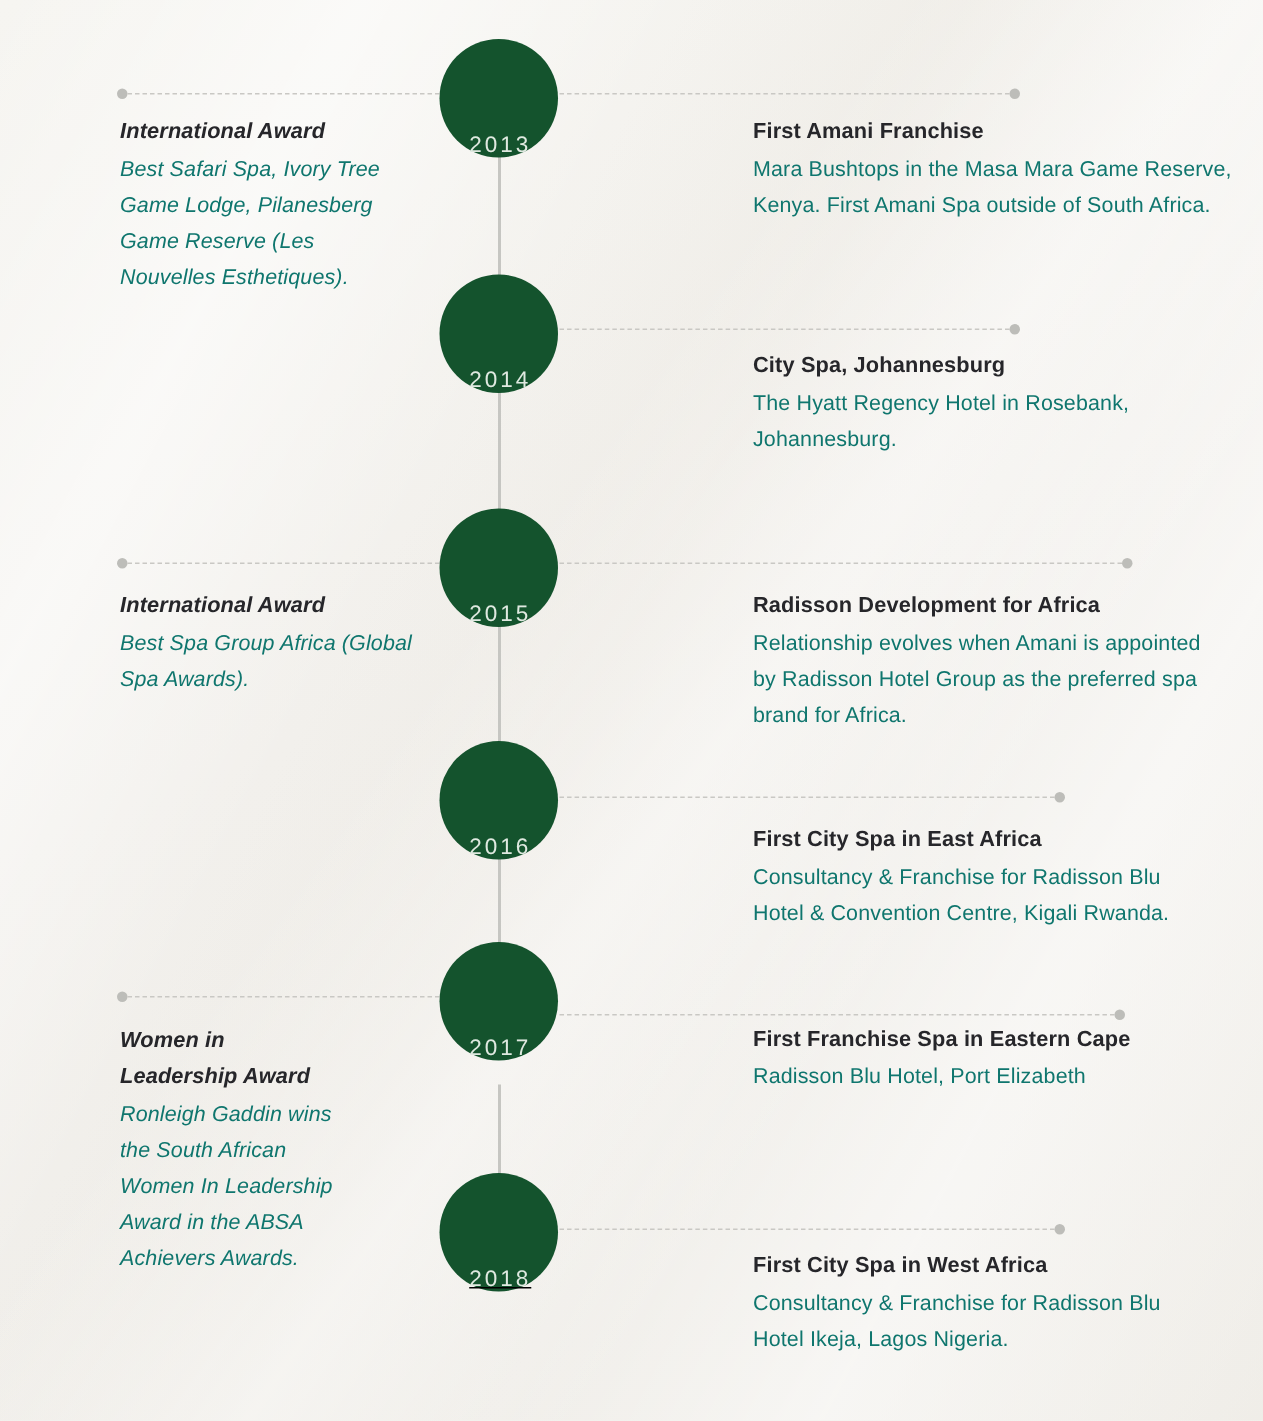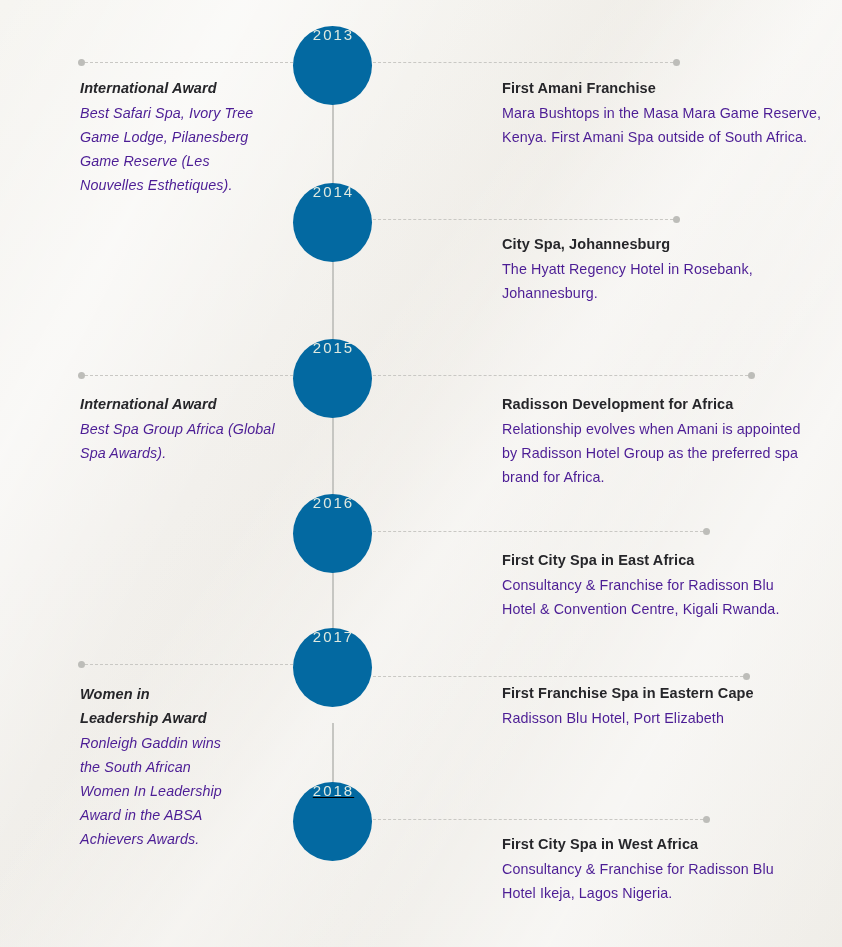--- a/index.html
+++ b/index.html
@@ -53,23 +53,23 @@
     width: 2px;
     background: #c6c6c2;
   }
 
   
   .year-node {
     position: absolute;
     width: 79px;
     height: 79px;
     border-radius: 50%;
-    background: #0369a1;
+    background: #14532d;
     display: flex;
-    align-items: flex-start;
+    align-items: flex-end;
     justify-content: center;
     left: 293px;
   }
   .year-label {
     color: #dfe9e0;
     font-size: 15px;
     letter-spacing: 2.0px;
     font-family: "Liberation Sans", sans-serif;
     font-weight: 400;
     padding-left: 2px;
@@ -96,21 +96,21 @@
   .entry-title {
     font-size: 14.5px;
     font-weight: bold;
     color: #26262a;
     line-height: 24px;
     margin: 0 0 1px 0;
     letter-spacing: 0.1px;
   }
   .entry-body {
     font-size: 14.3px;
-    color: #4c1d95;
+    color: #0f766e;
     line-height: 24px;
     margin: 0;
     letter-spacing: 0.1px;
   }
   .entry.left {
     text-align: left;
     font-style: italic;
   }
 </style>
 </head>

